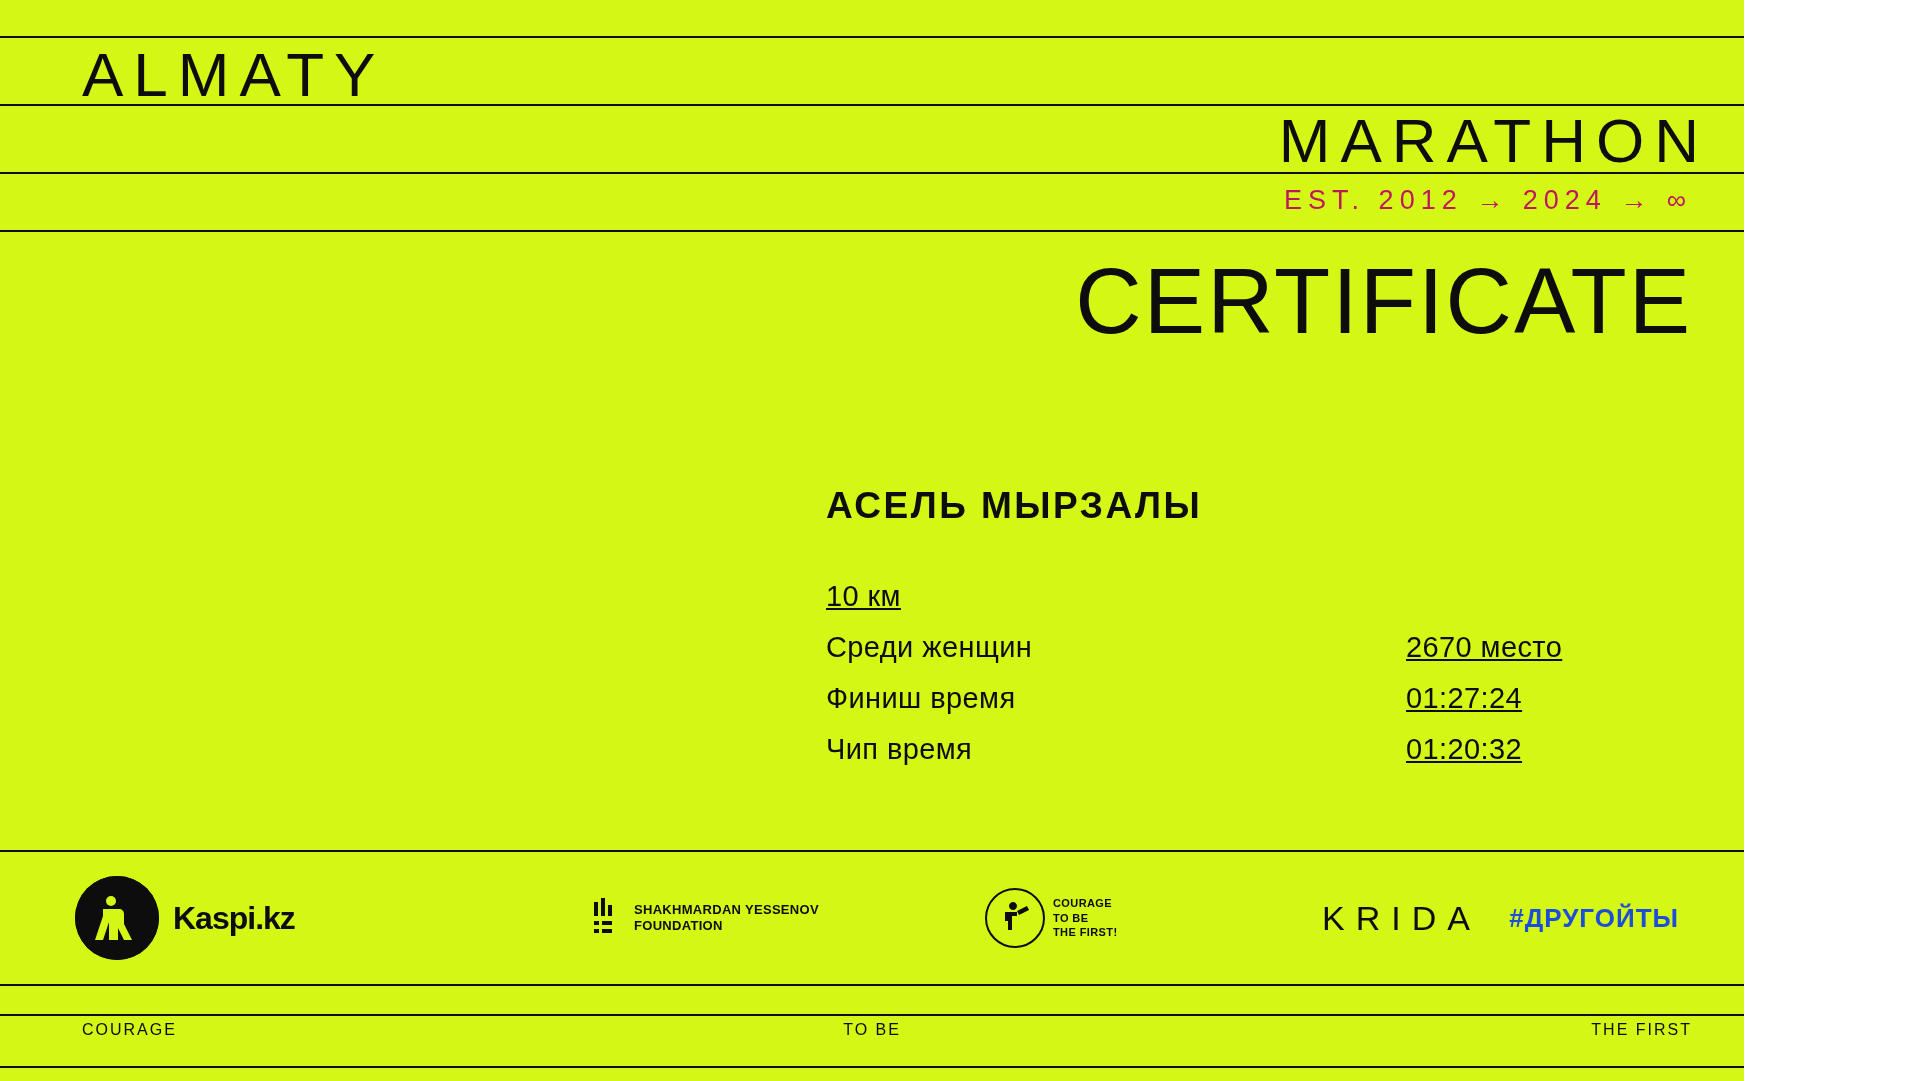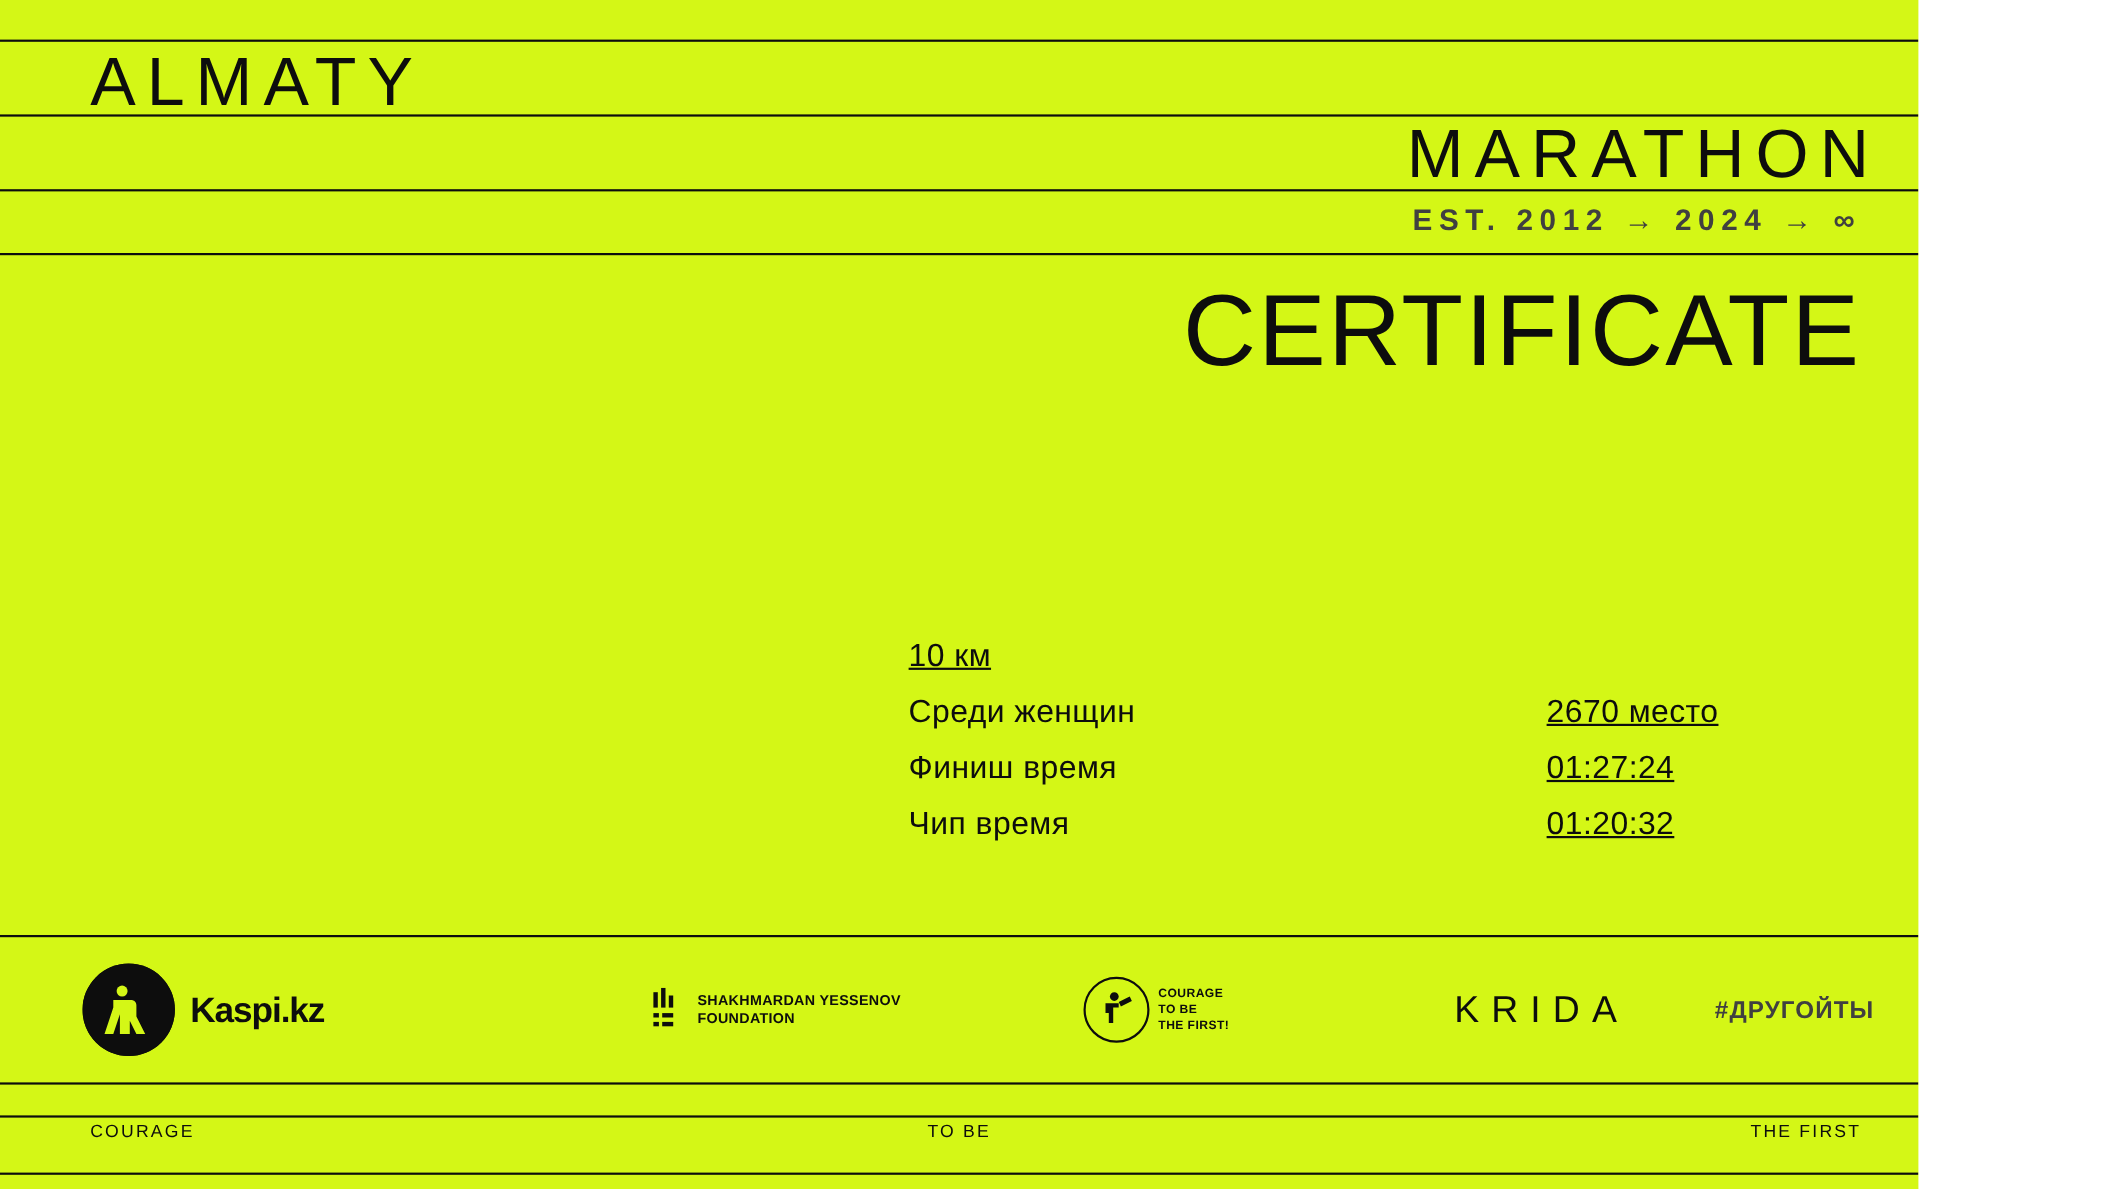--- a/index.html
+++ b/index.html
@@ -50,23 +50,22 @@
     color: #0d0d0d;
     line-height: 1;
     white-space: nowrap;
   }
   .est {
     position: absolute;
     right: 52px;
     top: 185px;
     font-size: 27px;
     letter-spacing: 6px;
-    color: #404040;
-    white-space: nowrap;
-    font-weight: bold;
+    color: #be185d;
+    white-space: nowrap;
   }
 
   .cert-title {
     position: absolute;
     right: 52px;
     top: 255px;
     font-size: 92px;
     letter-spacing: 2px;
     color: #0d0d0d;
     line-height: 1;
@@ -172,25 +171,25 @@
   }
   .krida {
     position: absolute;
     left: 1322px;
     font-size: 34px;
     letter-spacing: 11px;
     color: #0d0d0d;
   }
   .drugoity {
     position: absolute;
-    right: 40px;
-    font-size: 22px;
+    right: 65px;
+    font-size: 26px;
     font-weight: bold;
     letter-spacing: 1px;
-    color: #404040;
+    color: #1d4ed8;
   }
 
   .footer {
     position: absolute;
     left: 0;
     top: 1030px;
     width: 100%;
     display: flex;
     align-items: center;
     font-size: 16px;
@@ -214,20 +213,21 @@
   <div class="hline" style="top:984px"></div>
   <div class="hline" style="top:1014px"></div>
   <div class="hline" style="top:1066px"></div>
 
   <div class="almaty">ALMATY</div>
   <div class="marathon">MARATHON</div>
   <div class="est">EST. 2012 → 2024 → ∞</div>
 
   <div class="cert-title">CERTIFICATE</div>
 
+  <div class="athlete">АСЕЛЬ МЫРЗАЛЫ</div>
 
   <div class="details">
     <div class="detail-row">
       <div class="detail-value">10 км</div>
     </div>
     <div class="detail-row">
       <div class="detail-label">Среди женщин</div>
       <div class="detail-value">2670 место</div>
     </div>
     <div class="detail-row">

